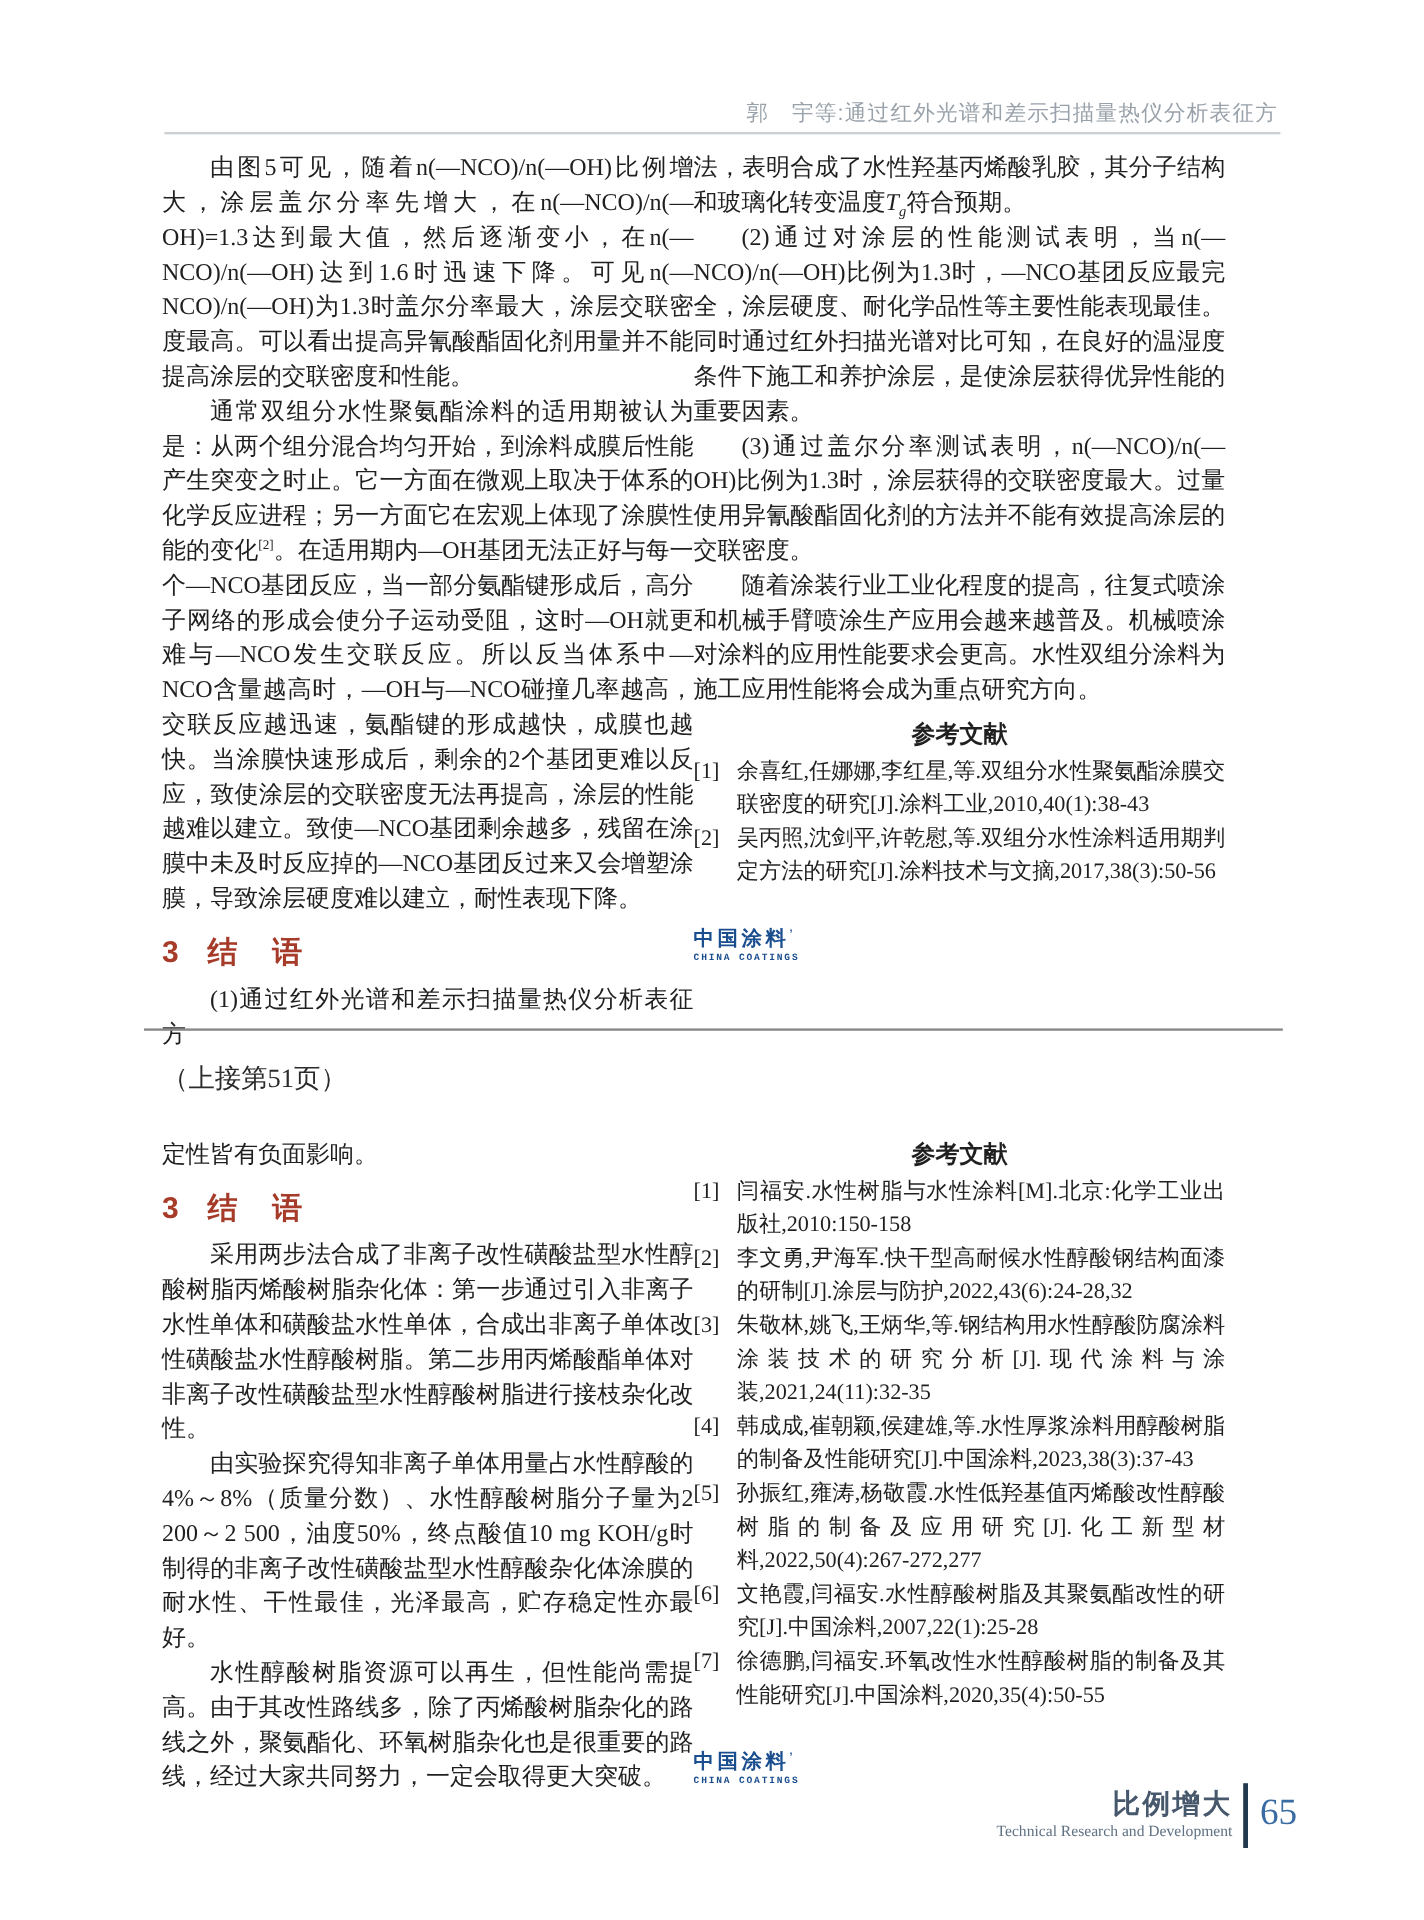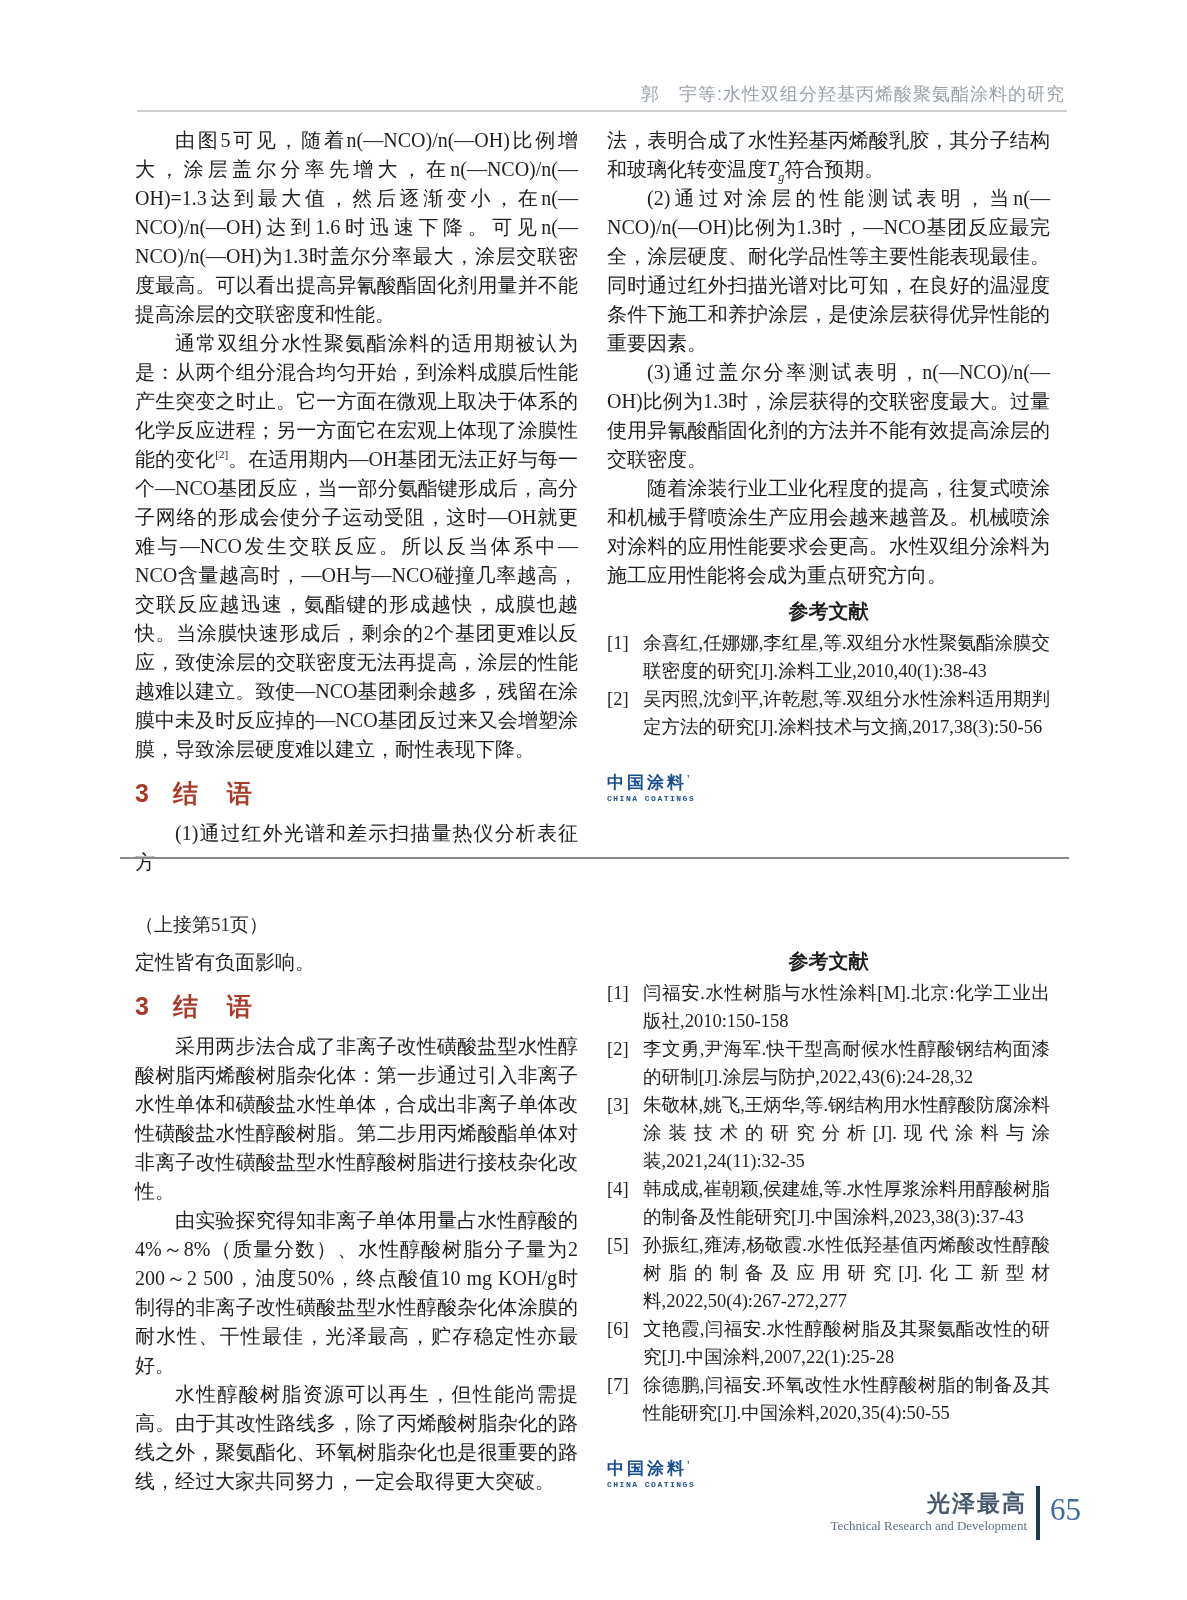--- a/index.html
+++ b/index.html
@@ -10,21 +10,21 @@
   }
   
   .running-header{
     position:absolute;top:82px;left:135px;right:122px;text-align:right;
     font-family:"Liberation Sans","DejaVu Sans",sans-serif;
     font-size:18px;color:#99a2aa;letter-spacing:1px;
   }
   .header-rule{position:absolute;top:110px;left:137px;right:120px;border-top:2px solid #ccd1d5;}
 
   
-  .columns{display:flex;gap:29px;}
+  .columns{display:flex;}
   .col{width:443px;}
   p{margin:0;font-size:20px;line-height:29px;text-align:justify;text-justify:inter-ideograph;}
   p.indent{text-indent:2em;}
   sup{font-size:11px;line-height:0;}
   sub{font-size:12px;line-height:0;}
   .tg{font-style:italic;}
 
   .top-article{position:absolute;top:126px;left:135px;width:915px;}
   .bottom-article{position:absolute;top:940px;left:135px;width:915px;}
 
@@ -49,21 +49,21 @@
     font-family:"Liberation Sans","DejaVu Sans",sans-serif;
     font-size:17px;font-weight:bold;color:#1b4e8f;letter-spacing:3px;line-height:18px;
   }
   .logo-mark{font-size:9px;vertical-align:super;letter-spacing:0;}
   .logo-en{
     font-family:Liberation Mono, monospace;
     font-size:8px;font-weight:bold;color:#1b4e8f;letter-spacing:1.5px;margin-top:2px;
   }
 
   .divider{position:absolute;top:857px;left:120px;right:118px;border-top:2.5px solid #8a8a8a;}
-  .cont-note{position:absolute;top:912px;left:135px;font-size:19px;color:#2b2b2b;}
+  .cont-note{position:absolute;top:884px;left:135px;font-size:22px;color:#2b2b2b;}
 
   .para0{text-indent:0;margin-top:8px;}
 
   .footer{position:absolute;top:1486px;right:106px;display:flex;align-items:stretch;height:54px;}
   .footer-labels{text-align:right;margin-right:9px;padding-top:5px;}
   .footer-cn{
     font-family:"Liberation Sans","DejaVu Sans",sans-serif;
     font-size:23px;font-weight:bold;color:#47586d;letter-spacing:2px;line-height:24px;
   }
   .footer-en{font-family:"Liberation Serif","DejaVu Serif",serif;font-size:13px;color:#5f7183;margin-top:3px;text-align:center;}
@@ -72,21 +72,21 @@
     font-family:Liberation Serif, serif;
     font-size:31px;color:#3a6ca3;padding:6px 0 0 10px;
   }
 </style>
 </head>
 <body>
 
 <div class="page">
 
   <div class="running-header">
-    <span>郭　宇等:水性双组分羟基丙烯酸聚氨酯涂料的研究</span>
+    <span>郭　宇等:通过红外光谱和差示扫描量热仪分析表征方</span>
   </div>
   <div class="header-rule"></div>
 
   <div class="top-article columns">
     <div class="col">
       <p class="indent">由图5可见，随着n(—NCO)/n(—OH)比例增大，涂层盖尔分率先增大，在n(—NCO)/n(—OH)=1.3达到最大值，然后逐渐变小，在n(—NCO)/n(—OH)达到1.6时迅速下降。可见n(—NCO)/n(—OH)为1.3时盖尔分率最大，涂层交联密度最高。可以看出提高异氰酸酯固化剂用量并不能提高涂层的交联密度和性能。</p>
       <p class="indent"><span>通常双组分水性聚氨酯涂料的适用期被认为是：从两个组分混合均匀开始，到涂料成膜后性能产生突变之时止。它一方面在微观上取决于体系的化学反应进程；另一方面它在宏观上体现了涂膜性能的变化</span><sup>[2]</sup><span>。在适用期内—OH基团无法正好与每一个—NCO基团反应，当一部分氨酯键形成后，高分子网络的形成会使分子运动受阻，这时—OH就更难与—NCO发生交联反应。所以反当体系中—NCO含量越高时，—OH与—NCO碰撞几率越高，交联反应越迅速，氨酯键的形成越快，成膜也越快。当涂膜快速形成后，剩余的2个基团更难以反应，致使涂层的交联密度无法再提高，涂层的性能越难以建立。致使—NCO基团剩余越多，残留在涂膜中未及时反应掉的—NCO基团反过来又会增塑涂膜，导致涂层硬度难以建立，耐性表现下降。</span></p>
       <div class="sec-heading">
         <span class="sec-num">3</span>
         <span class="sec-title">结　语</span>
@@ -167,20 +167,20 @@
 
       <div class="logo">
         <div class="logo-cn"><span>中国涂料</span><span class="logo-mark">’</span></div>
         <div class="logo-en">CHINA COATINGS</div>
       </div>
     </div>
   </div>
 
   <div class="footer">
     <div class="footer-labels">
-      <div class="footer-cn">光泽最高</div>
+      <div class="footer-cn">比例增大</div>
       <div class="footer-en">Technical Research and Development</div>
     </div>
     <div class="footer-bar"></div>
     <div class="footer-page">65</div>
   </div>
 
 </div>
 
 </body></html>

